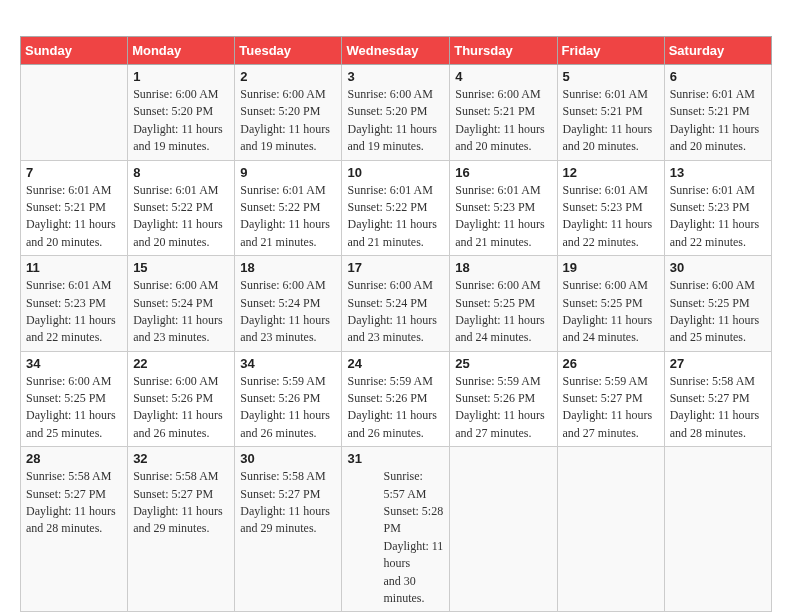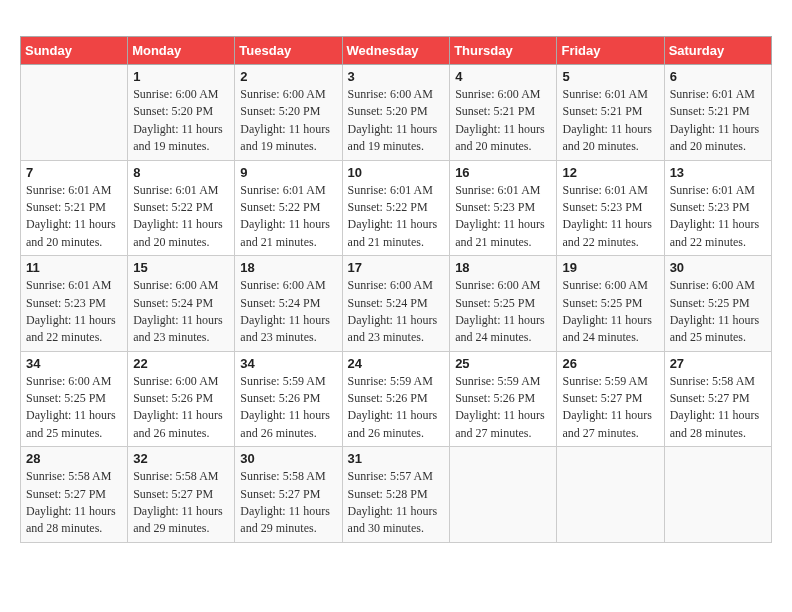--- a/index.html
+++ b/index.html
@@ -327,21 +327,21 @@
         </td>
         <td>
           <span class="day-num">30</span>
           <div class="day-info" style="white-space: pre-line;">Sunrise: 5:58 AM
 Sunset: 5:27 PM
 Daylight: 11 hours
 and 29 minutes.</div>
         </td>
         <td>
           <span class="day-num">31</span>
-          <div class="day-info" style="white-space: pre-line;">Sunrise: 5:57 AM
+          <div class="day-info" style="white-space: pre-line; margin-left: 36px;">Sunrise: 5:57 AM
 Sunset: 5:28 PM
 Daylight: 11 hours
 and 30 minutes.</div>
         </td>
         <td></td>
         <td></td>
         <td></td>
       </tr>
     </tbody>
 </table>

